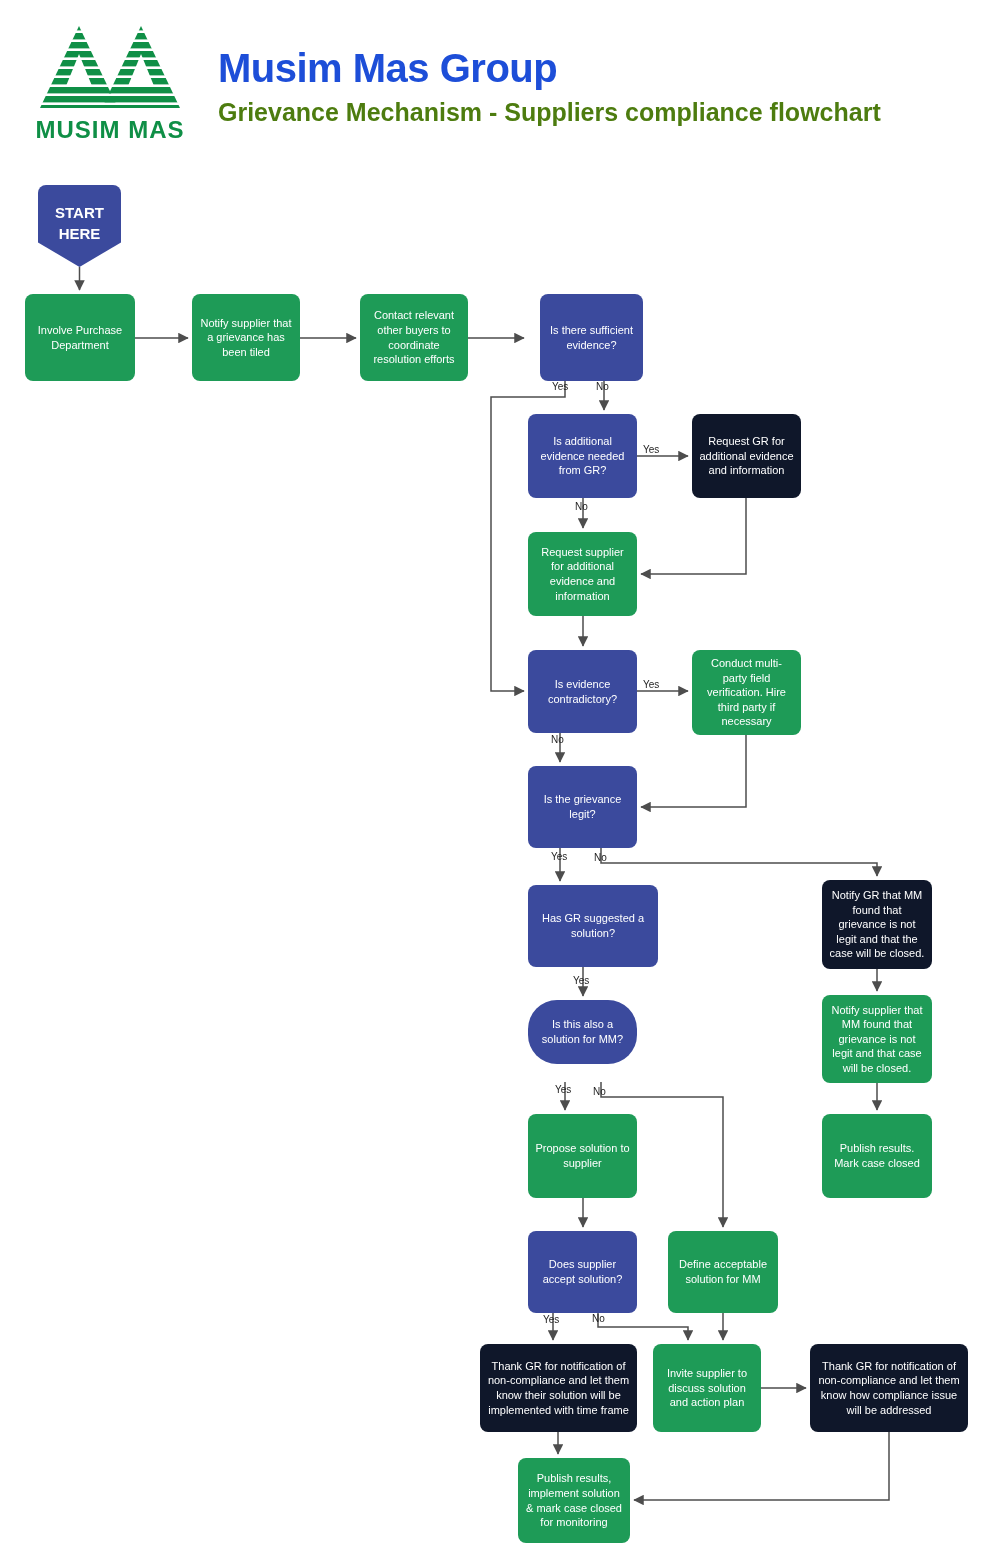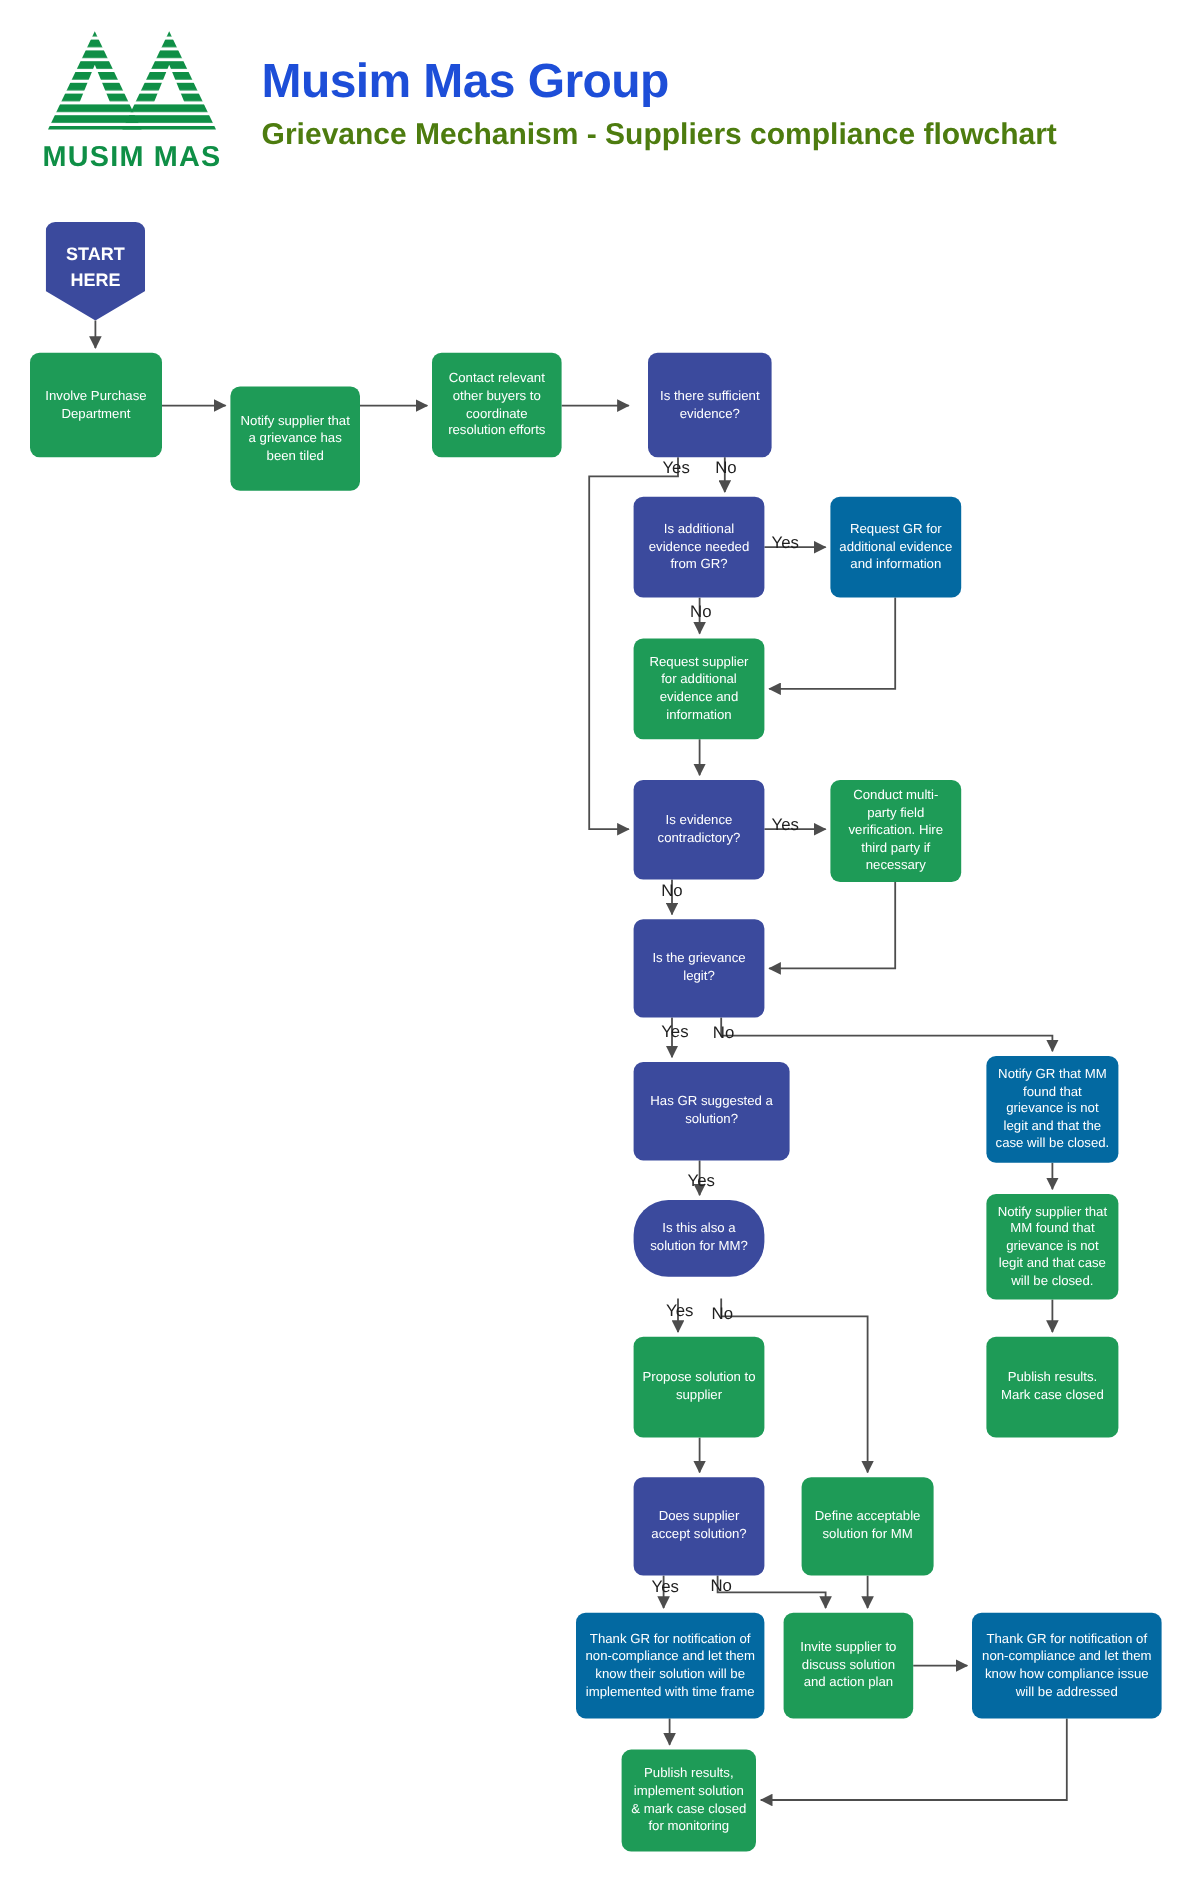--- a/index.html
+++ b/index.html
@@ -13,25 +13,25 @@
   .title    { position:absolute; left:218px; top:46px;  font-size:40px; font-weight:bold; color:#1d4ed8; letter-spacing:-0.5px; }
   .subtitle { position:absolute; left:218px; top:98px;  font-size:25px; font-weight:bold; color:#4d7c0f; }
 
   .arrows { position:absolute; left:0; top:0; width:993px; height:1566px; pointer-events:none; }
 
   .node { position:absolute; display:flex; align-items:center; justify-content:center;
           text-align:center; color:#ffffff; font-size:11px; line-height:1.32;
           border-radius:8px; padding:18px 7px; }
   .blue   { background:#3B4A9D; }
   .green  { background:#1E9B57; }
-  .orange { background:#0369a1; }
+  .orange { background:#0f172a; }
   .start  { background:#3B4A9D; clip-path: polygon(0 0, 100% 0, 100% 70%, 50% 100%, 0 70%);
             align-items:flex-start; padding-top:17px; font-size:15px; font-weight:600; line-height:1.4; }
 
-  .edge-label { position:absolute; font-size:14px; color:#1f1f1f; }
+  .edge-label { position:absolute; font-size:10px; color:#1f1f1f; }
 </style>
 </head>
 <body>
 
 <div class="canvas">
 
   <div class="logo">
     <svg width="150" height="86" viewBox="0 0 150 86">
       <defs>
         <pattern id="stripes" width="8" height="9" patternUnits="userSpaceOnUse">
@@ -82,21 +82,21 @@
       <polyline points="723,1313 723,1340"></polyline>
       <polyline points="761,1388 806,1388"></polyline>
       <polyline points="558,1432 558,1454"></polyline>
       <polyline points="889,1432 889,1500 634,1500"></polyline>
     </g>
   </svg>
 
   <div class="node start" style="left:38px;  top:185px;  width:83px;  height:82px;">START HERE</div>
 
   <div class="node green" style="left:25px;  top:294px;  width:110px; height:87px;">Involve Purchase Department</div>
-  <div class="node green" style="left:192px; top:294px;  width:108px; height:87px;margin-top:28px;">Notify supplier that a grievance has been tiled</div>
+  <div class="node green" style="left:192px; top:294px;  width:108px; height:87px;">Notify supplier that a grievance has been tiled</div>
   <div class="node green" style="left:360px; top:294px;  width:108px; height:87px;">Contact relevant other buyers to coordinate resolution efforts</div>
   <div class="node blue" style="left:540px; top:294px;  width:103px; height:87px;">Is there sufficient evidence?</div>
 
   <div class="node blue" style="left:528px; top:414px;  width:109px; height:84px;">Is additional evidence needed from GR?</div>
   <div class="node orange" style="left:692px; top:414px;  width:109px; height:84px;">Request GR for additional evidence and information</div>
 
   <div class="node green" style="left:528px; top:532px;  width:109px; height:84px;">Request supplier for additional evidence and information</div>
 
   <div class="node blue" style="left:528px; top:650px;  width:109px; height:83px;">Is evidence contradictory?</div>
   <div class="node green" style="left:692px; top:650px;  width:109px; height:85px;">Conduct multi-party field verification. Hire third party if necessary</div>

